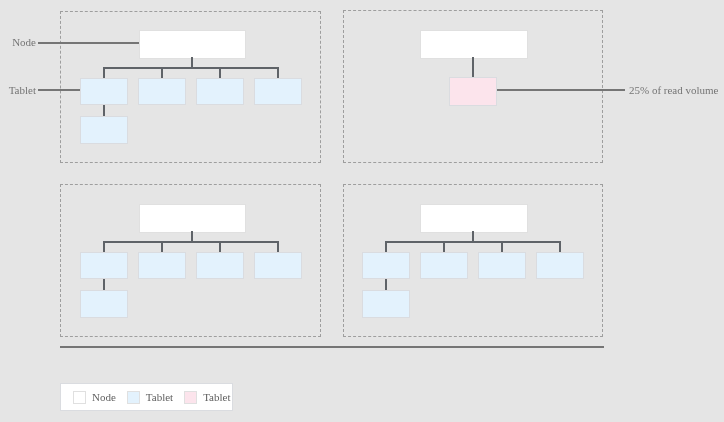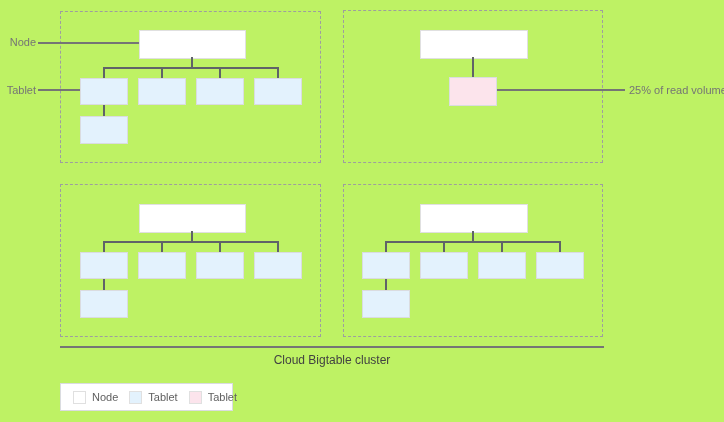--- a/index.html
+++ b/index.html
@@ -1,18 +1,18 @@
 <!DOCTYPE html>
 <html><head>
 <meta charset="utf-8">
 <style>
   html,body{margin:0;padding:0;background:#000;}
   .stage{
-    position:relative;width:724px;height:422px;background:#bef264;overflow:hidden;
-    font-family:Liberation Sans, sans-serif;
+    position:relative;width:724px;height:422px;background:#e5e5e5;overflow:hidden;
+    font-family:Liberation Serif, serif;
   }
   .quadrant{position:absolute;border:1px dashed #9e9e9e;box-sizing:border-box;}
   #q1{left:60px;top:11px;width:261px;height:152px;}
   #q2{left:343px;top:10px;width:260px;height:153px;}
   #q3{left:60px;top:184px;width:261px;height:153px;}
   #q4{left:343px;top:184px;width:260px;height:153px;}
 
   .node-box{position:absolute;width:105px;height:27px;background:#ffffff;
     border:1px solid #e0e0e0;box-sizing:content-box;}
   #n1{left:139px;top:30px;} #n2{left:420px;top:30px;width:106px;}
@@ -103,21 +103,20 @@
 
   <div class="side-label" style="top:36px;">Node</div>
   <div class="leader" style="left:38px;top:42px;width:101px;"></div>
   <div class="side-label" style="top:84px;">Tablet</div>
   <div class="leader" style="left:38px;top:89px;width:42px;"></div>
 
   <div class="leader" style="left:497px;top:89px;width:128px;"></div>
   <div class="annot-label" style="left:629px;top:84px;">25% of read volume</div>
 
   <div class="cluster-line"></div>
-  <div class="caption">Cloud Bigtable cluster</div>
 
   <div class="legend">
     <div class="legend-item">
       <div class="swatch" style="background-color: rgb(255, 255, 255);"></div>
       <span>Node</span>
     </div>
     <div class="legend-item">
       <div class="swatch" style="background-color: rgb(227, 242, 253);"></div>
       <span>Tablet</span>
     </div>

